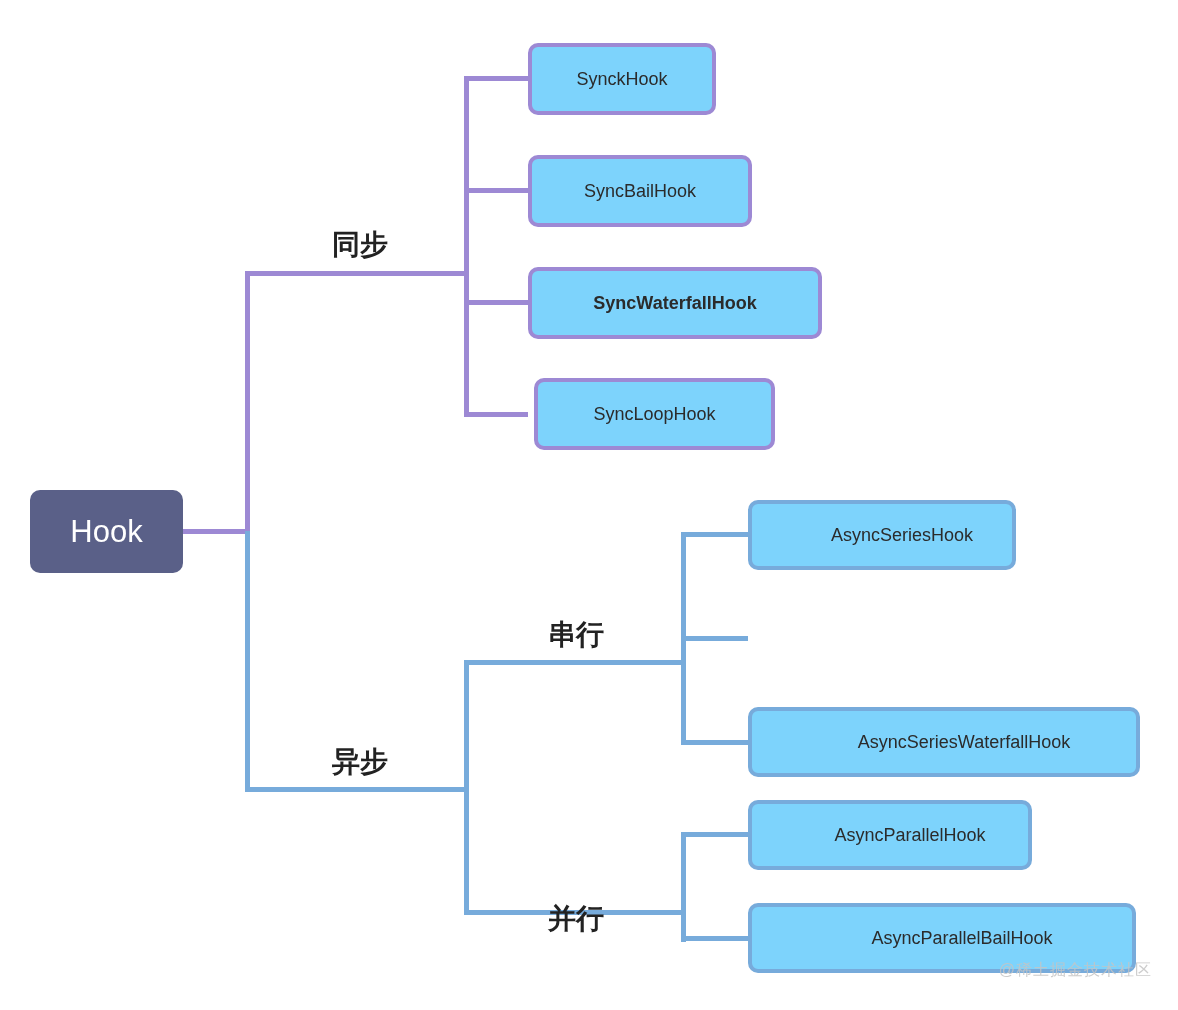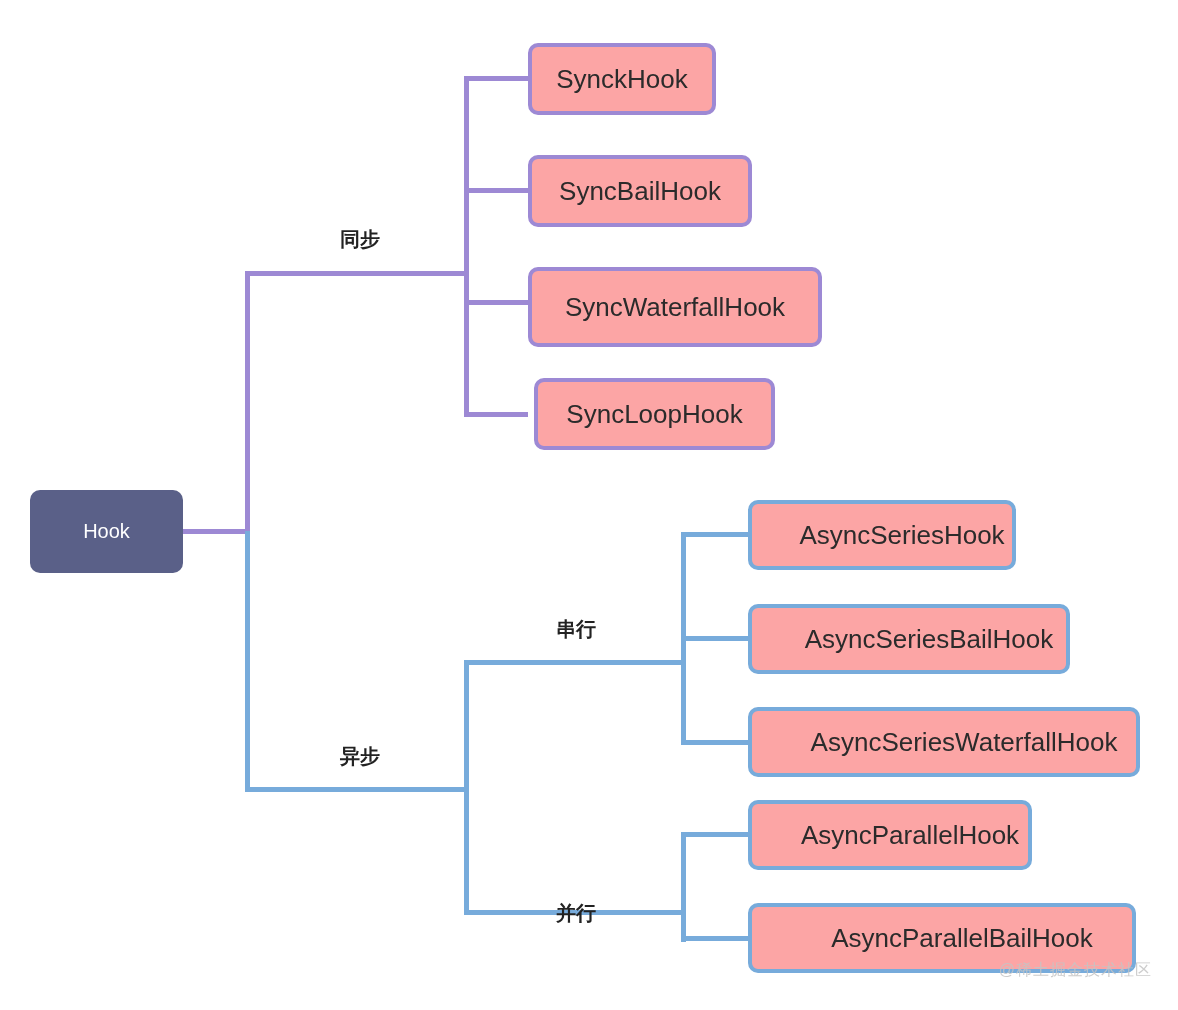--- a/index.html
+++ b/index.html
@@ -26,62 +26,62 @@
   .line{position:absolute;}
   .line.h{height:5px;}
   .line.v{width:5px;}
   .line.sync{background:var(--sync-accent);}
   .line.async{background:var(--async-accent);}
   .node{
     position:absolute;
     display:flex;
     align-items:center;
     justify-content:center;
-    background:#fca5a5;
+    background:#7dd3fc;
     border-radius:10px;
-    font-size:26px;
+    font-size:18px;
     color:var(--node-text);
     white-space:nowrap;
     box-sizing:border-box;
   }
   .node.sync{border:4px solid var(--sync-accent);}
   .node.async{border:4px solid var(--async-accent);padding-left:40px;}
   .root-node{
     position:absolute;
     left:30px;top:490px;width:153px;height:83px;
     background:var(--root-fill);
     border-radius:10px;
     display:flex;align-items:center;justify-content:center;
     color:#ffffff;
-    font-size:20px;
+    font-size:31px;
   }
   .branch-label{
     position:absolute;
     width:120px;
     text-align:center;
-    font-size:20px;
+    font-size:28px;
     font-weight:600;
     color:var(--label-text);
     white-space:nowrap;
   }
   .watermark{
     position:absolute;
     right:26px;
     top:960px;
     font-size:16px;
     color:var(--watermark-gray);
     opacity:.85;
     letter-spacing:1px;
     z-index:5;
   }
 
   
   .n-synck       {left:528px;top:43px; width:188px;height:72px;}
   .n-syncbail    {left:528px;top:155px;width:224px;height:72px;}
-  .n-syncwater   {left:528px;top:267px;width:294px;height:80px;}
+  .n-syncwater   {left:528px;top:267px;width:294px;height:72px;font-weight:bold;}
   .n-syncloop    {left:534px;top:378px;width:241px;height:72px;}
   
   .n-aseries     {left:748px;top:500px;width:268px;height:70px;}
   .n-aseriesbail {left:748px;top:604px;width:322px;height:70px;}
   .n-aserieswater{left:748px;top:707px;width:392px;height:70px;}
   .n-aparallel   {left:748px;top:800px;width:284px;height:70px;}
   .n-aparallelbail{left:748px;top:903px;width:388px;height:70px;}
 
   
   .c-hook-stub        {left:183px;top:529px;width:67px;}
@@ -143,20 +143,19 @@
   <div class="branch-label l-async">异步</div>
   <div class="branch-label l-serial">串行</div>
   <div class="branch-label l-parallel">并行</div>
 
   <div class="node sync n-synck">SynckHook</div>
   <div class="node sync n-syncbail">SyncBailHook</div>
   <div class="node sync n-syncwater">SyncWaterfallHook</div>
   <div class="node sync n-syncloop">SyncLoopHook</div>
 
   <div class="node async n-aseries">AsyncSeriesHook</div>
-  <div class="node async n-aseriesbail">AsyncSeriesBailHook</div>
   <div class="node async n-aserieswater">AsyncSeriesWaterfallHook</div>
 
   <div class="node async n-aparallel">AsyncParallelHook</div>
   <div class="node async n-aparallelbail">AsyncParallelBailHook</div>
 
   <div class="watermark">@稀土掘金技术社区</div>
 </div>
 
 </body></html>

